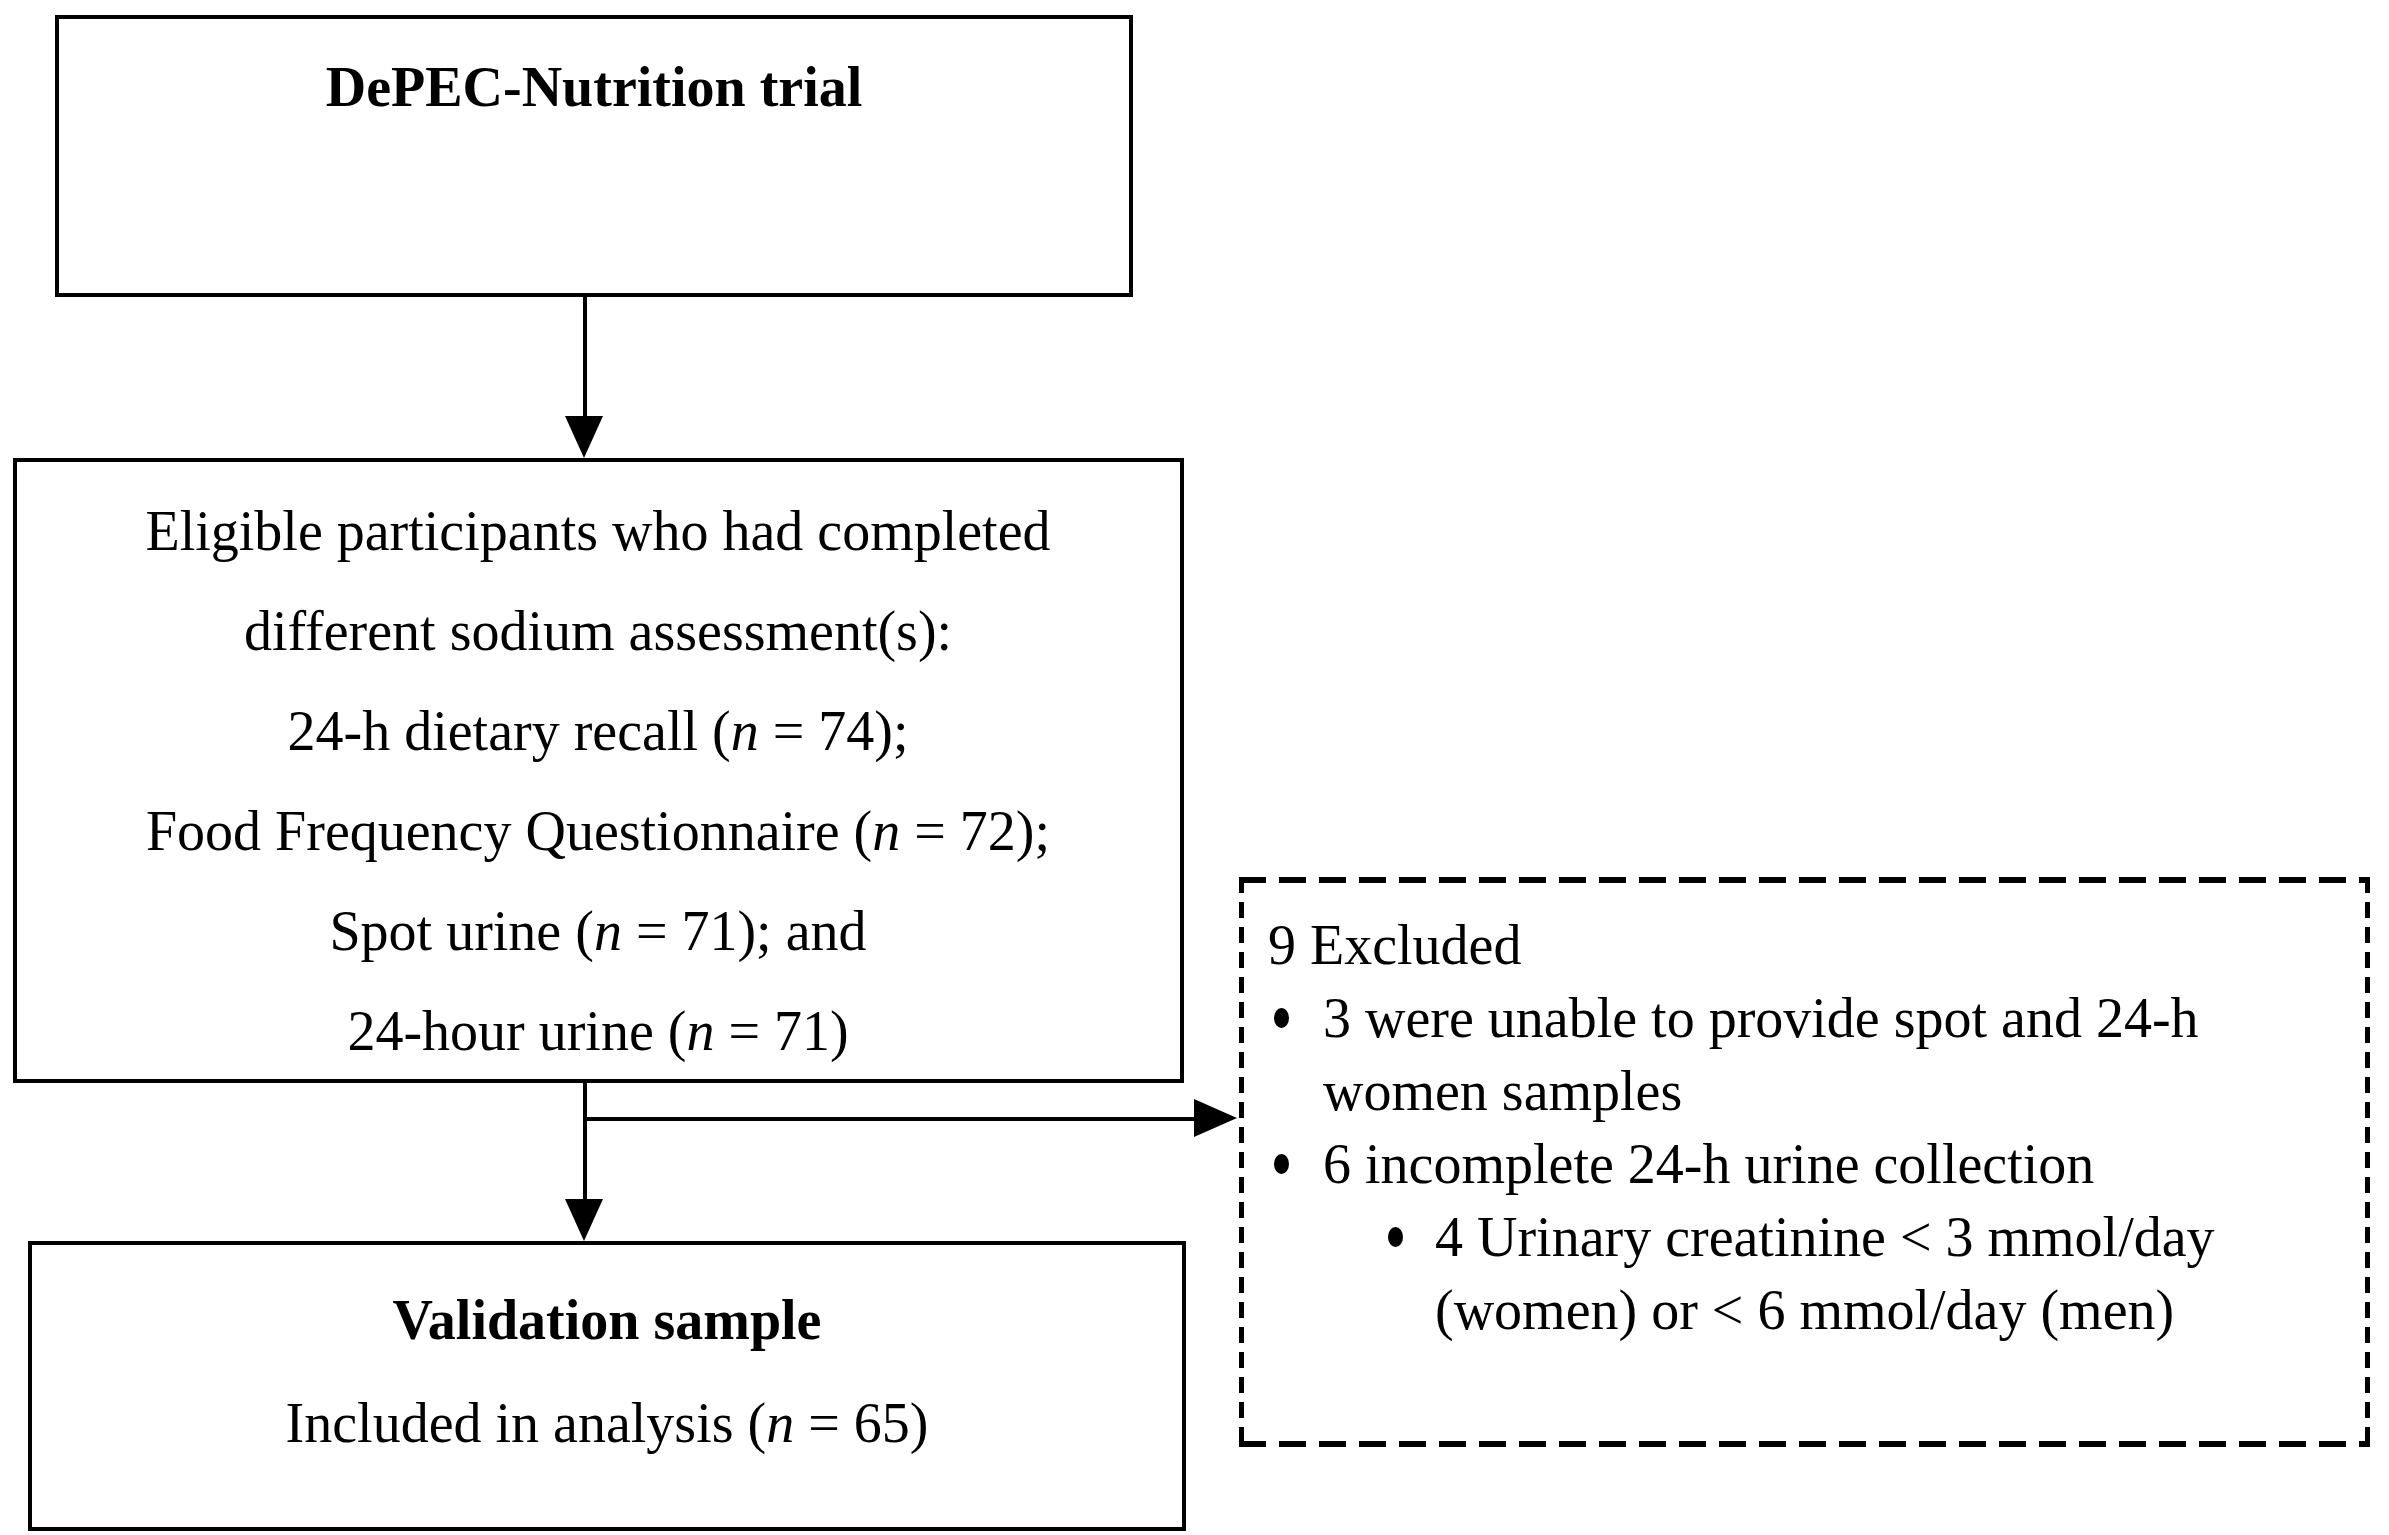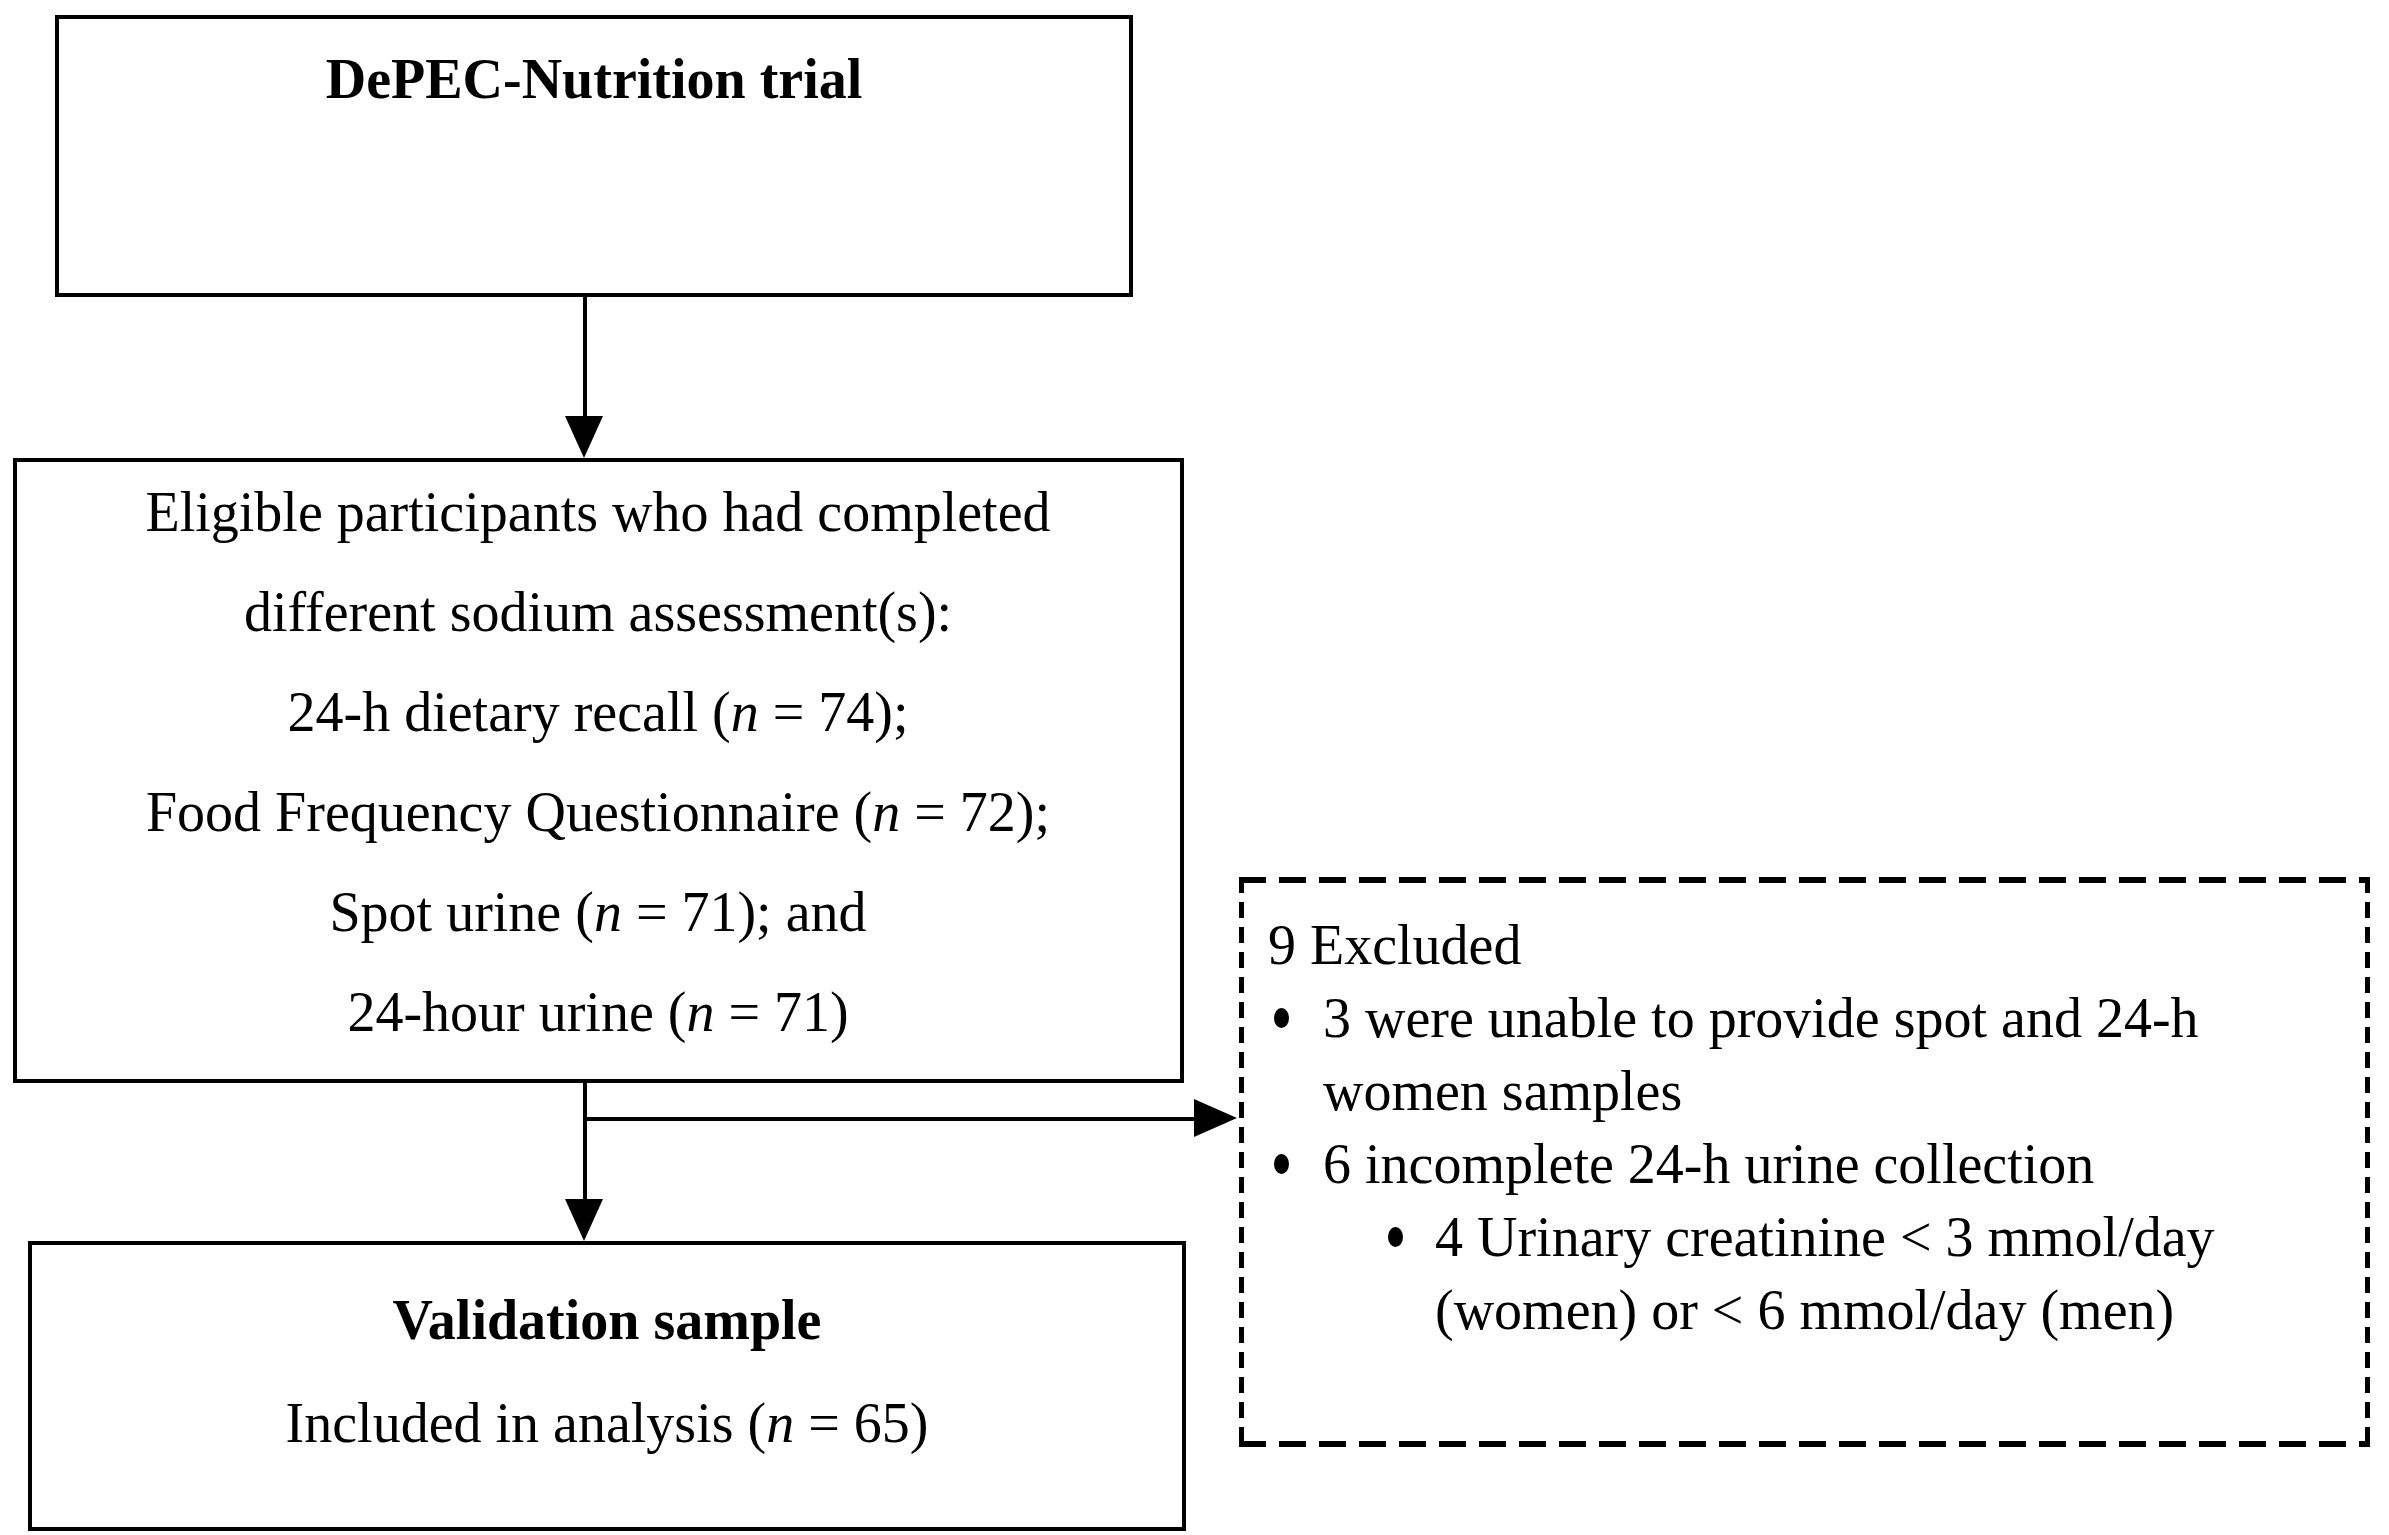--- a/index.html
+++ b/index.html
@@ -23,22 +23,22 @@
     position: absolute;
     border: 4.4px solid #000000;
     box-sizing: border-box;
     background: #ffffff;
   }
   .center-box { text-align: center; }
   .center-box .line { line-height: 103px; white-space: nowrap; }
   .title { font-weight: bold; }
   .nvar { font-style: italic; }
 
-  #box-trial      { left: 55px;  top: 14.7px;   width: 1078px; height: 282px; padding-top: 9px; }
-  #box-eligible   { left: 12.5px;  top: 458px;  width: 1171px; height: 625px; }
+  #box-trial      { left: 55px;  top: 14.7px;   width: 1078px; height: 282px; padding-top: 17px; }
+  #box-eligible   { left: 12.5px;  top: 458px;  width: 1171px; height: 625px; padding-top: 19px; }
   #box-validation { left: 28px;  top: 1241px; width: 1158px; height: 290px; padding-top: 23.5px; }
   #box-eligible .line { line-height: 100px; }
 
   
   #box-excluded {
     position: absolute;
     left: 1239px; top: 877px;
     width: 1131px; height: 570px;
     box-sizing: border-box;
     background: #ffffff;

